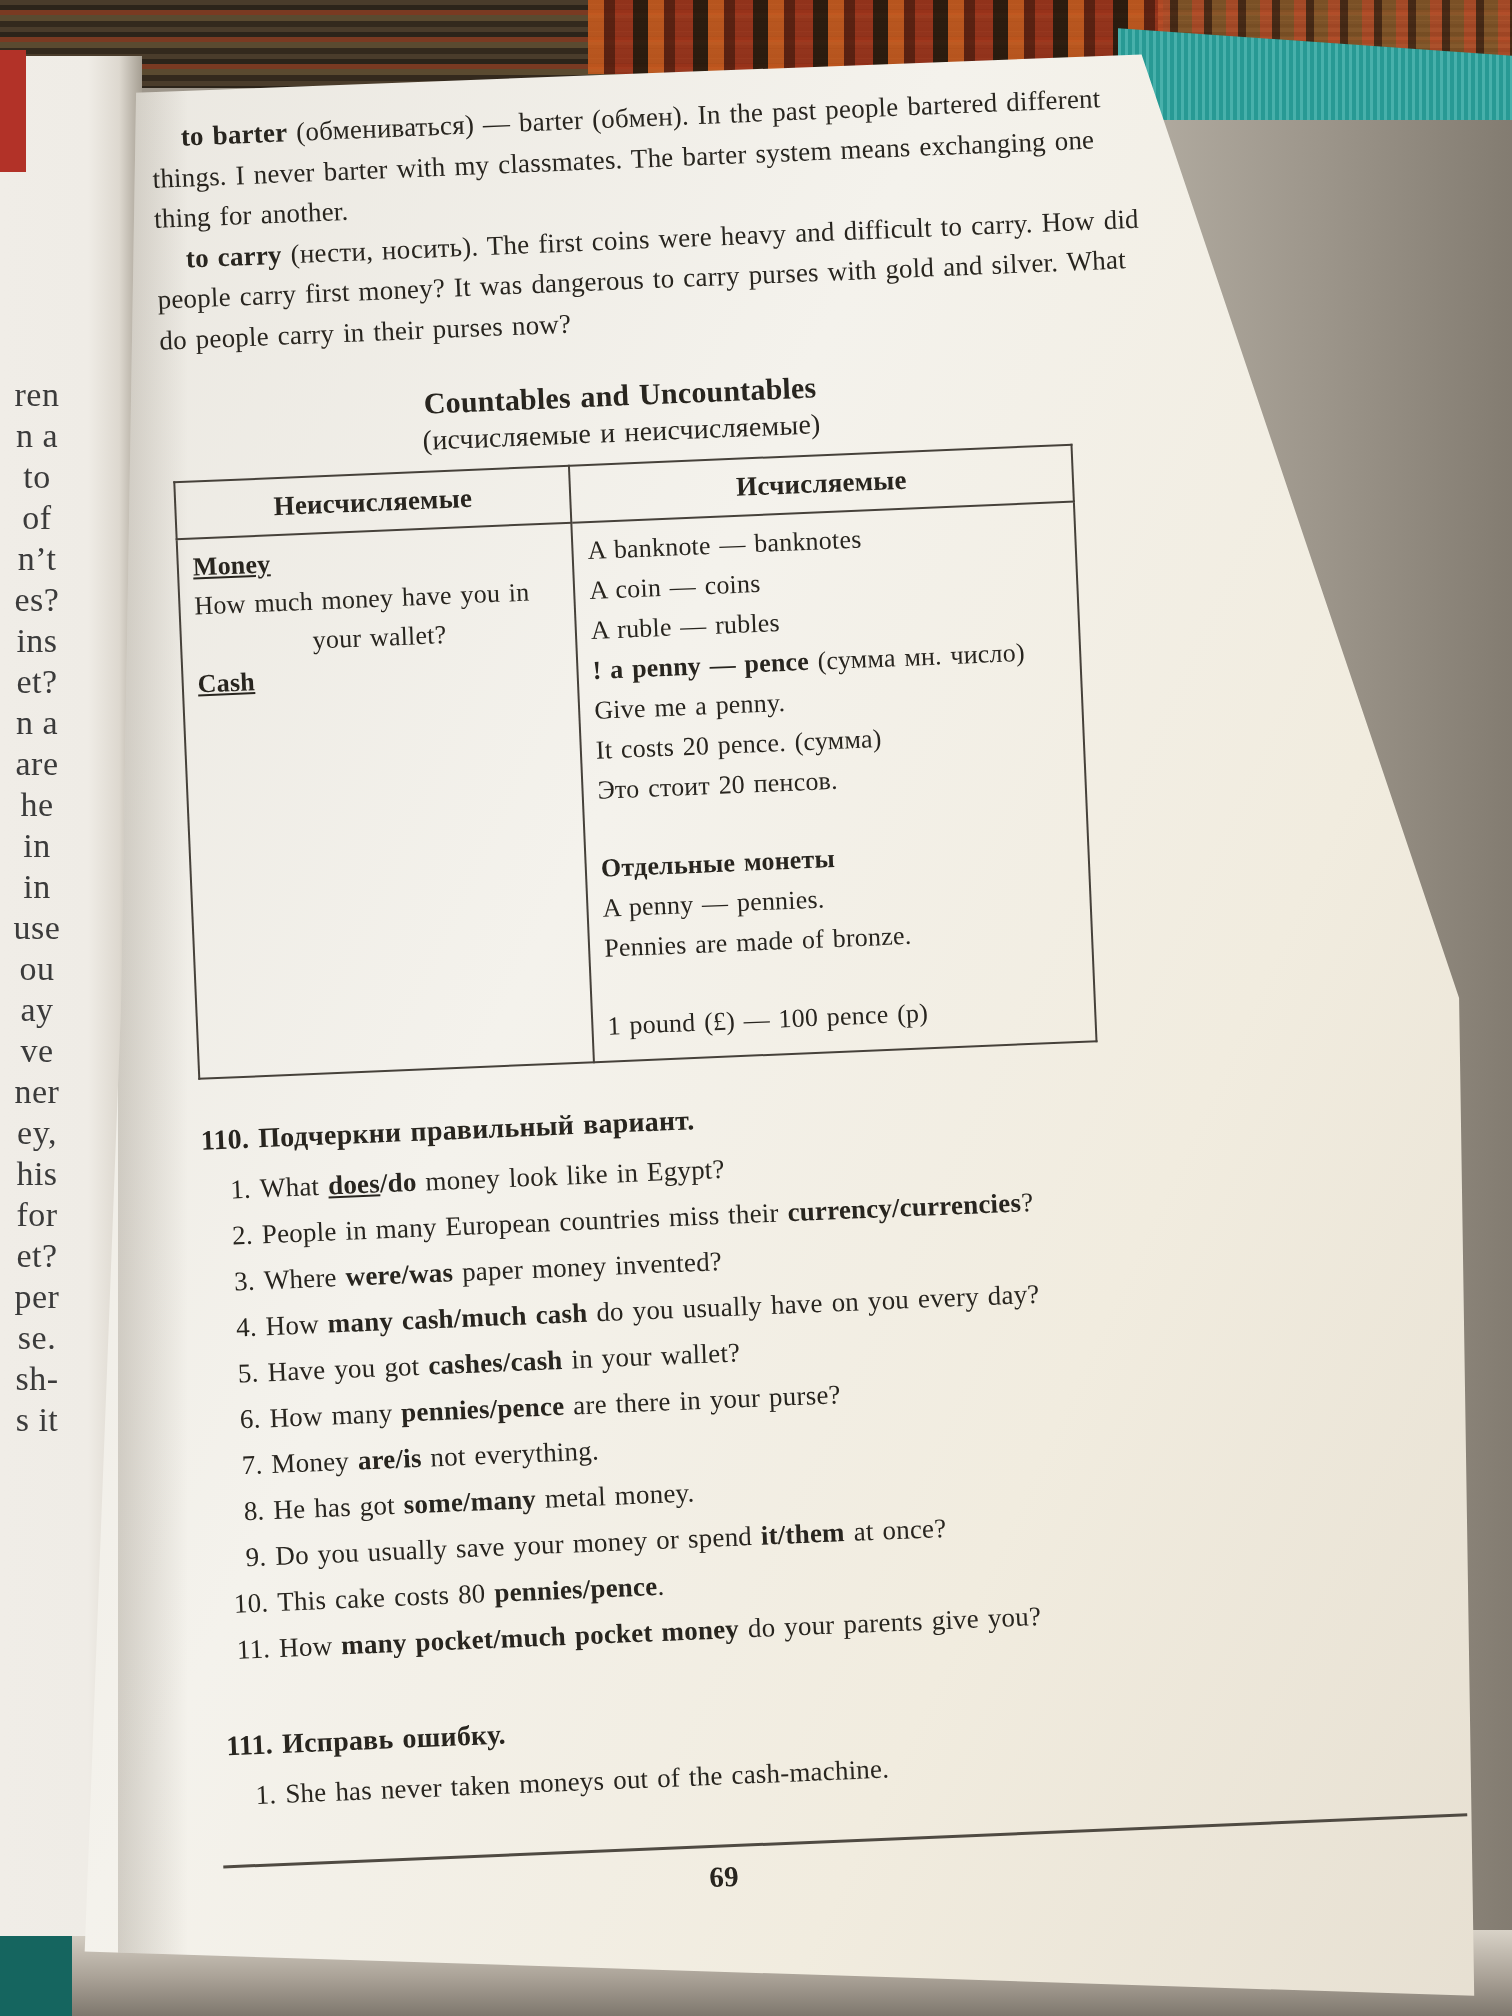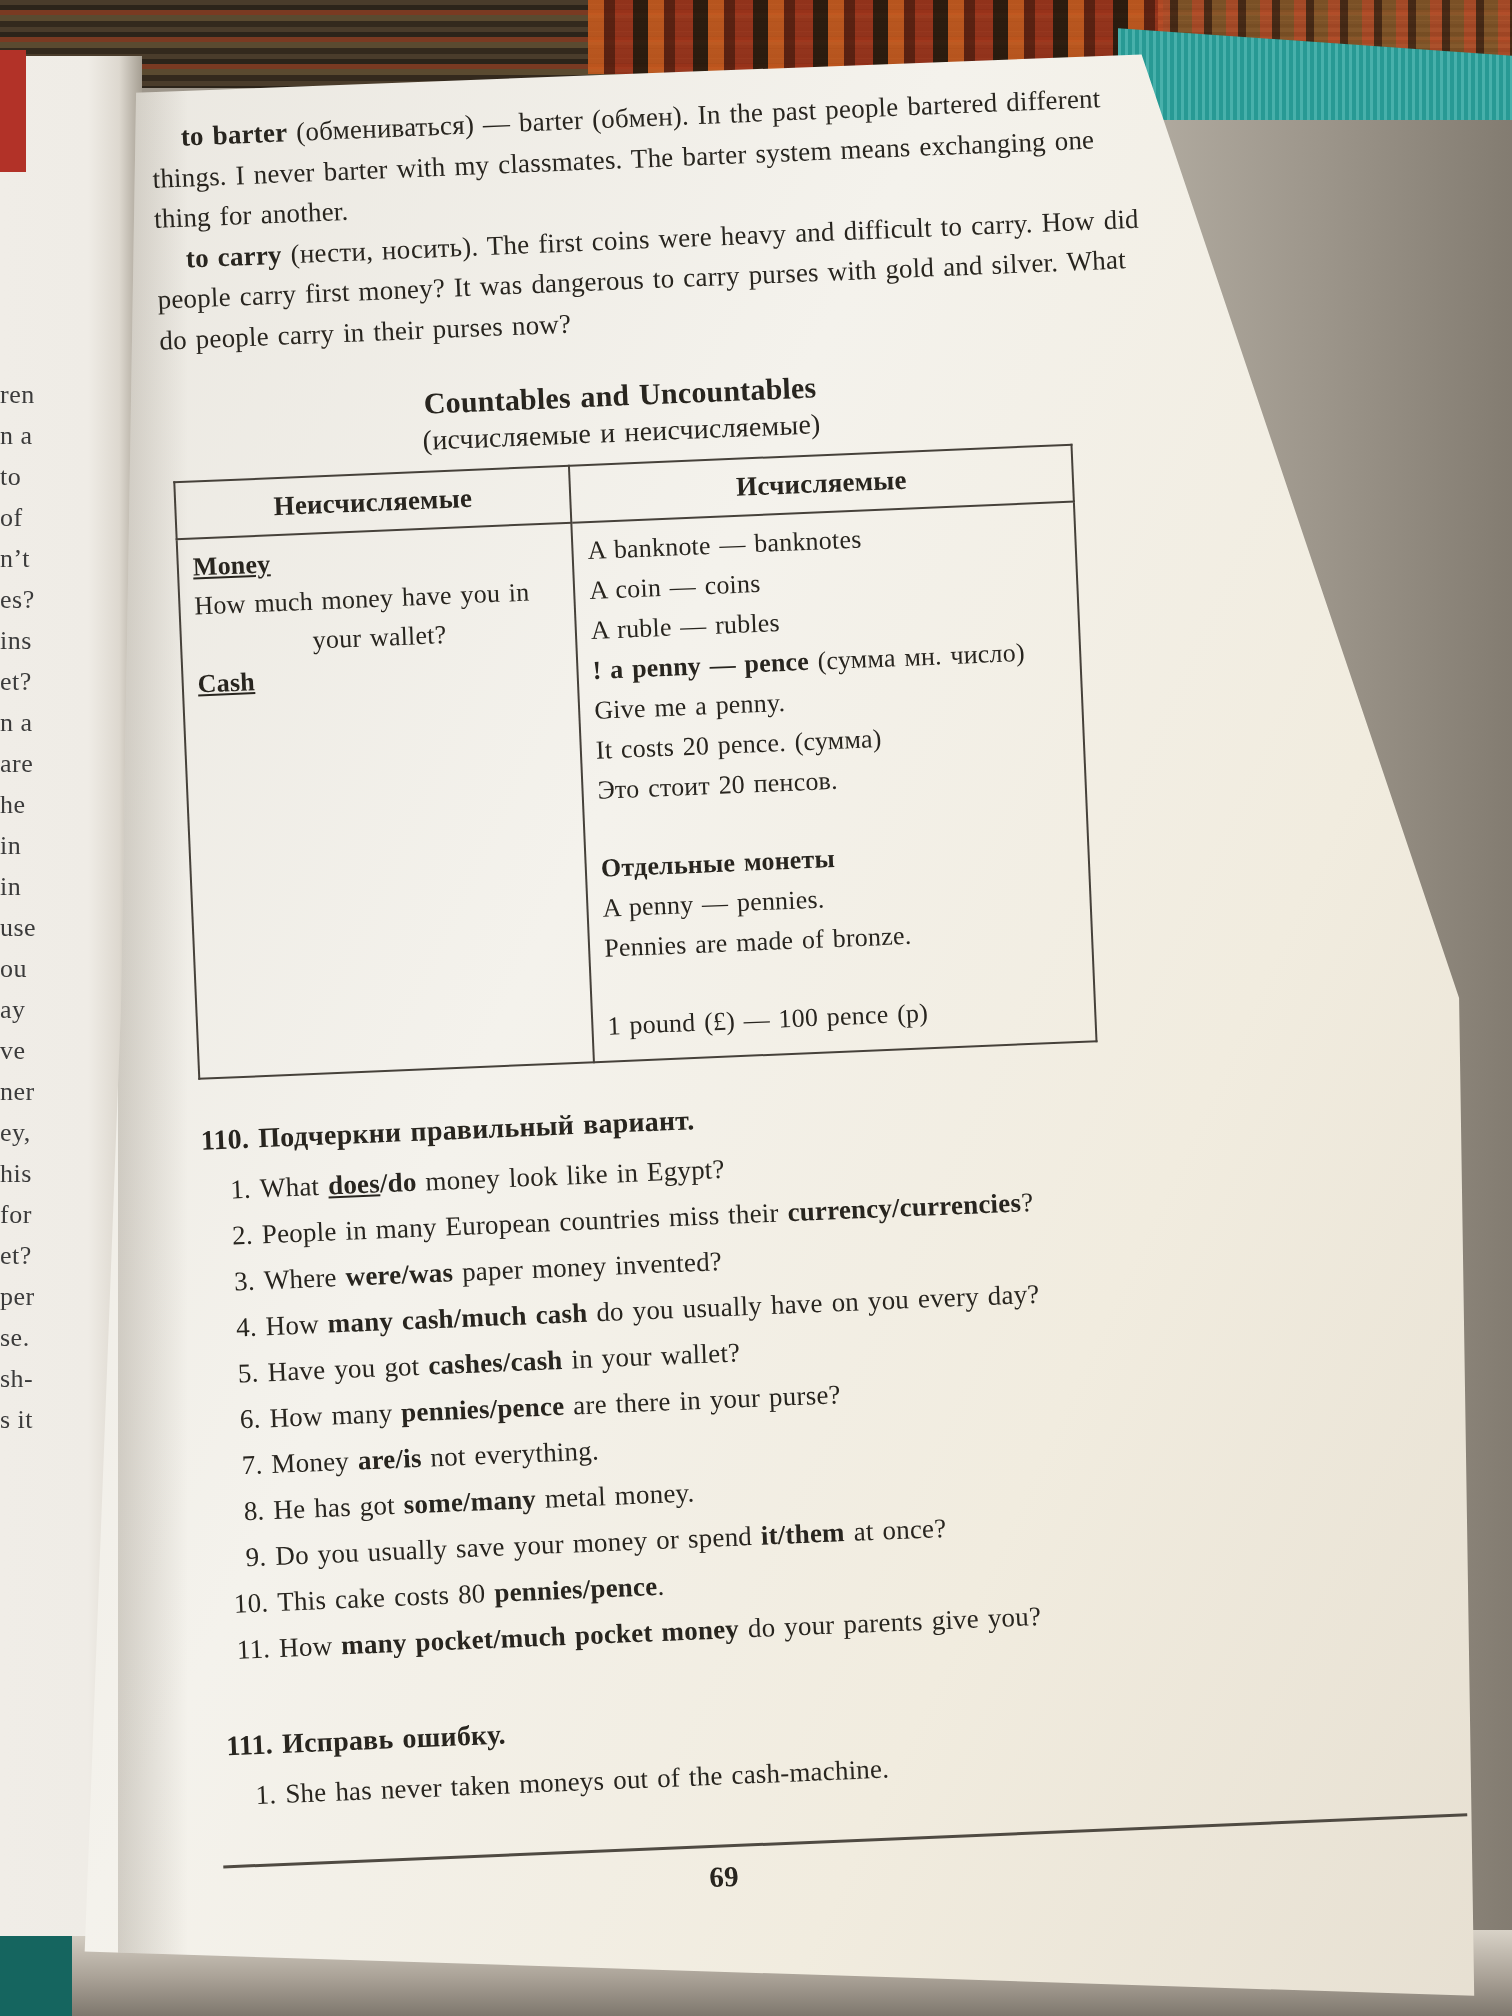--- a/index.html
+++ b/index.html
@@ -25,21 +25,21 @@
     background:linear-gradient(90deg,#b9b3a8 0%,#9d968b 55%,#837c71 100%);}
   .bottom-shadow{position:absolute;left:40px;top:1930px;width:1472px;height:86px;
     background:linear-gradient(180deg,#d8d2c7 0%,#aaa297 55%,#7e776d 100%);}
   .bottom-left-teal{position:absolute;left:0;top:1886px;width:72px;height:130px;background:#15655f;}
   .left-red{position:absolute;left:0;top:50px;width:26px;height:122px;background:#b23228;}
 
   
   .left-page{position:absolute;left:0;top:56px;width:142px;height:1880px;
     background:linear-gradient(90deg,#f0ede7 0%,#efece6 62%,#ddd8cf 84%,#a59e92 100%);
     padding-top:318px;box-sizing:border-box;}
-  .fragment{width:74px;text-align:left;font-size:26px;line-height:41px;color:#3b3b3b;
+  .fragment{width:74px;text-align:center;font-size:34px;line-height:41px;color:#3b3b3b;
     letter-spacing:.5px;}
 
   
   .book-page{position:absolute;left:0;top:0;width:1512px;height:2016px;
     clip-path:polygon(9% 4.6%,75.5% 2.7%,96.5% 49.5%,97.5% 99%,5.6% 96.8%,8% 50%);
     background:linear-gradient(115deg,#e9e6df 0%,#f4f2ec 40%,#f1ecdf 70%,#e6dfd1 100%);}
   .gutter-shade{position:absolute;left:118px;top:80px;width:70px;height:1880px;
     background:linear-gradient(90deg,rgba(120,110,95,.28),rgba(120,110,95,0));}
 
   .page-content{position:absolute;left:150px;top:118px;width:1270px;

